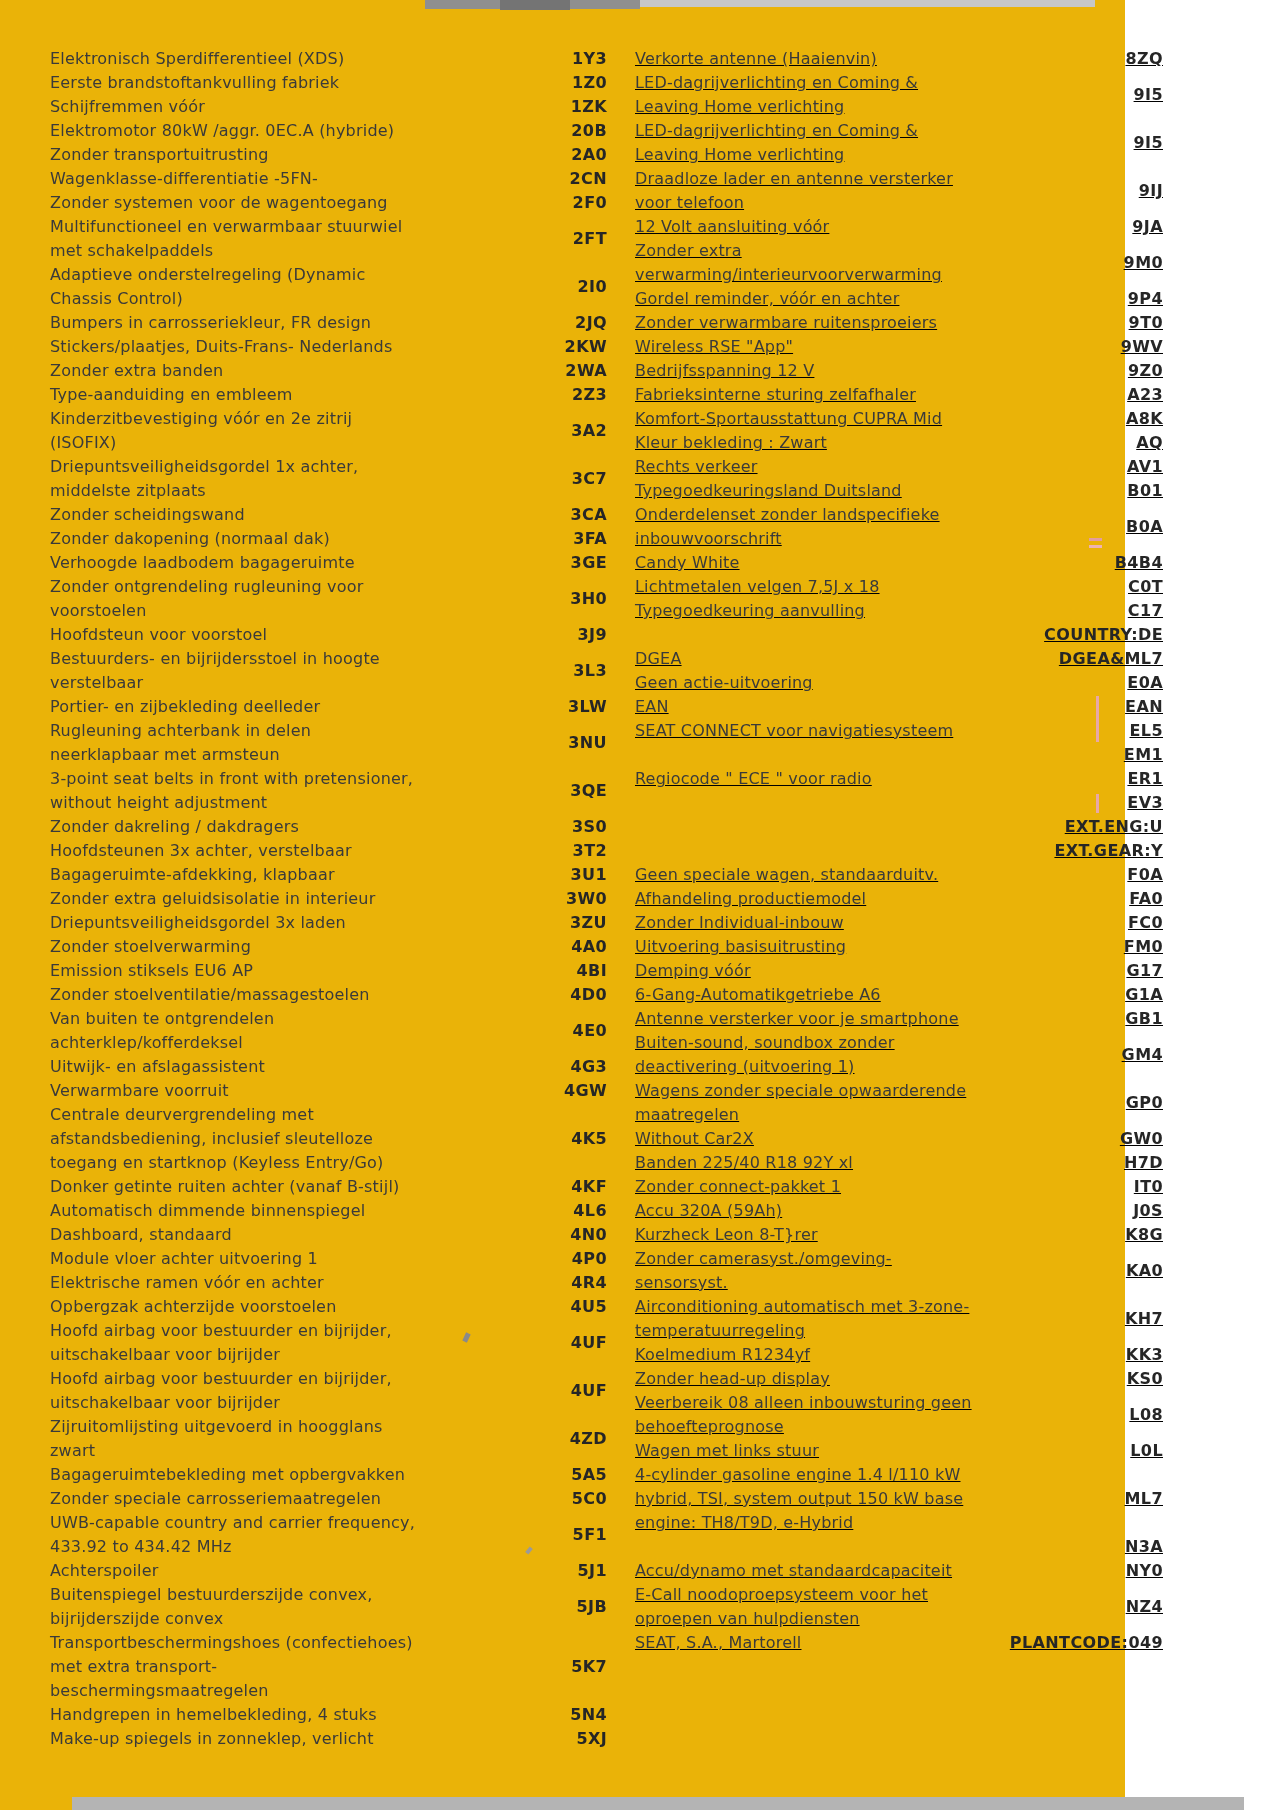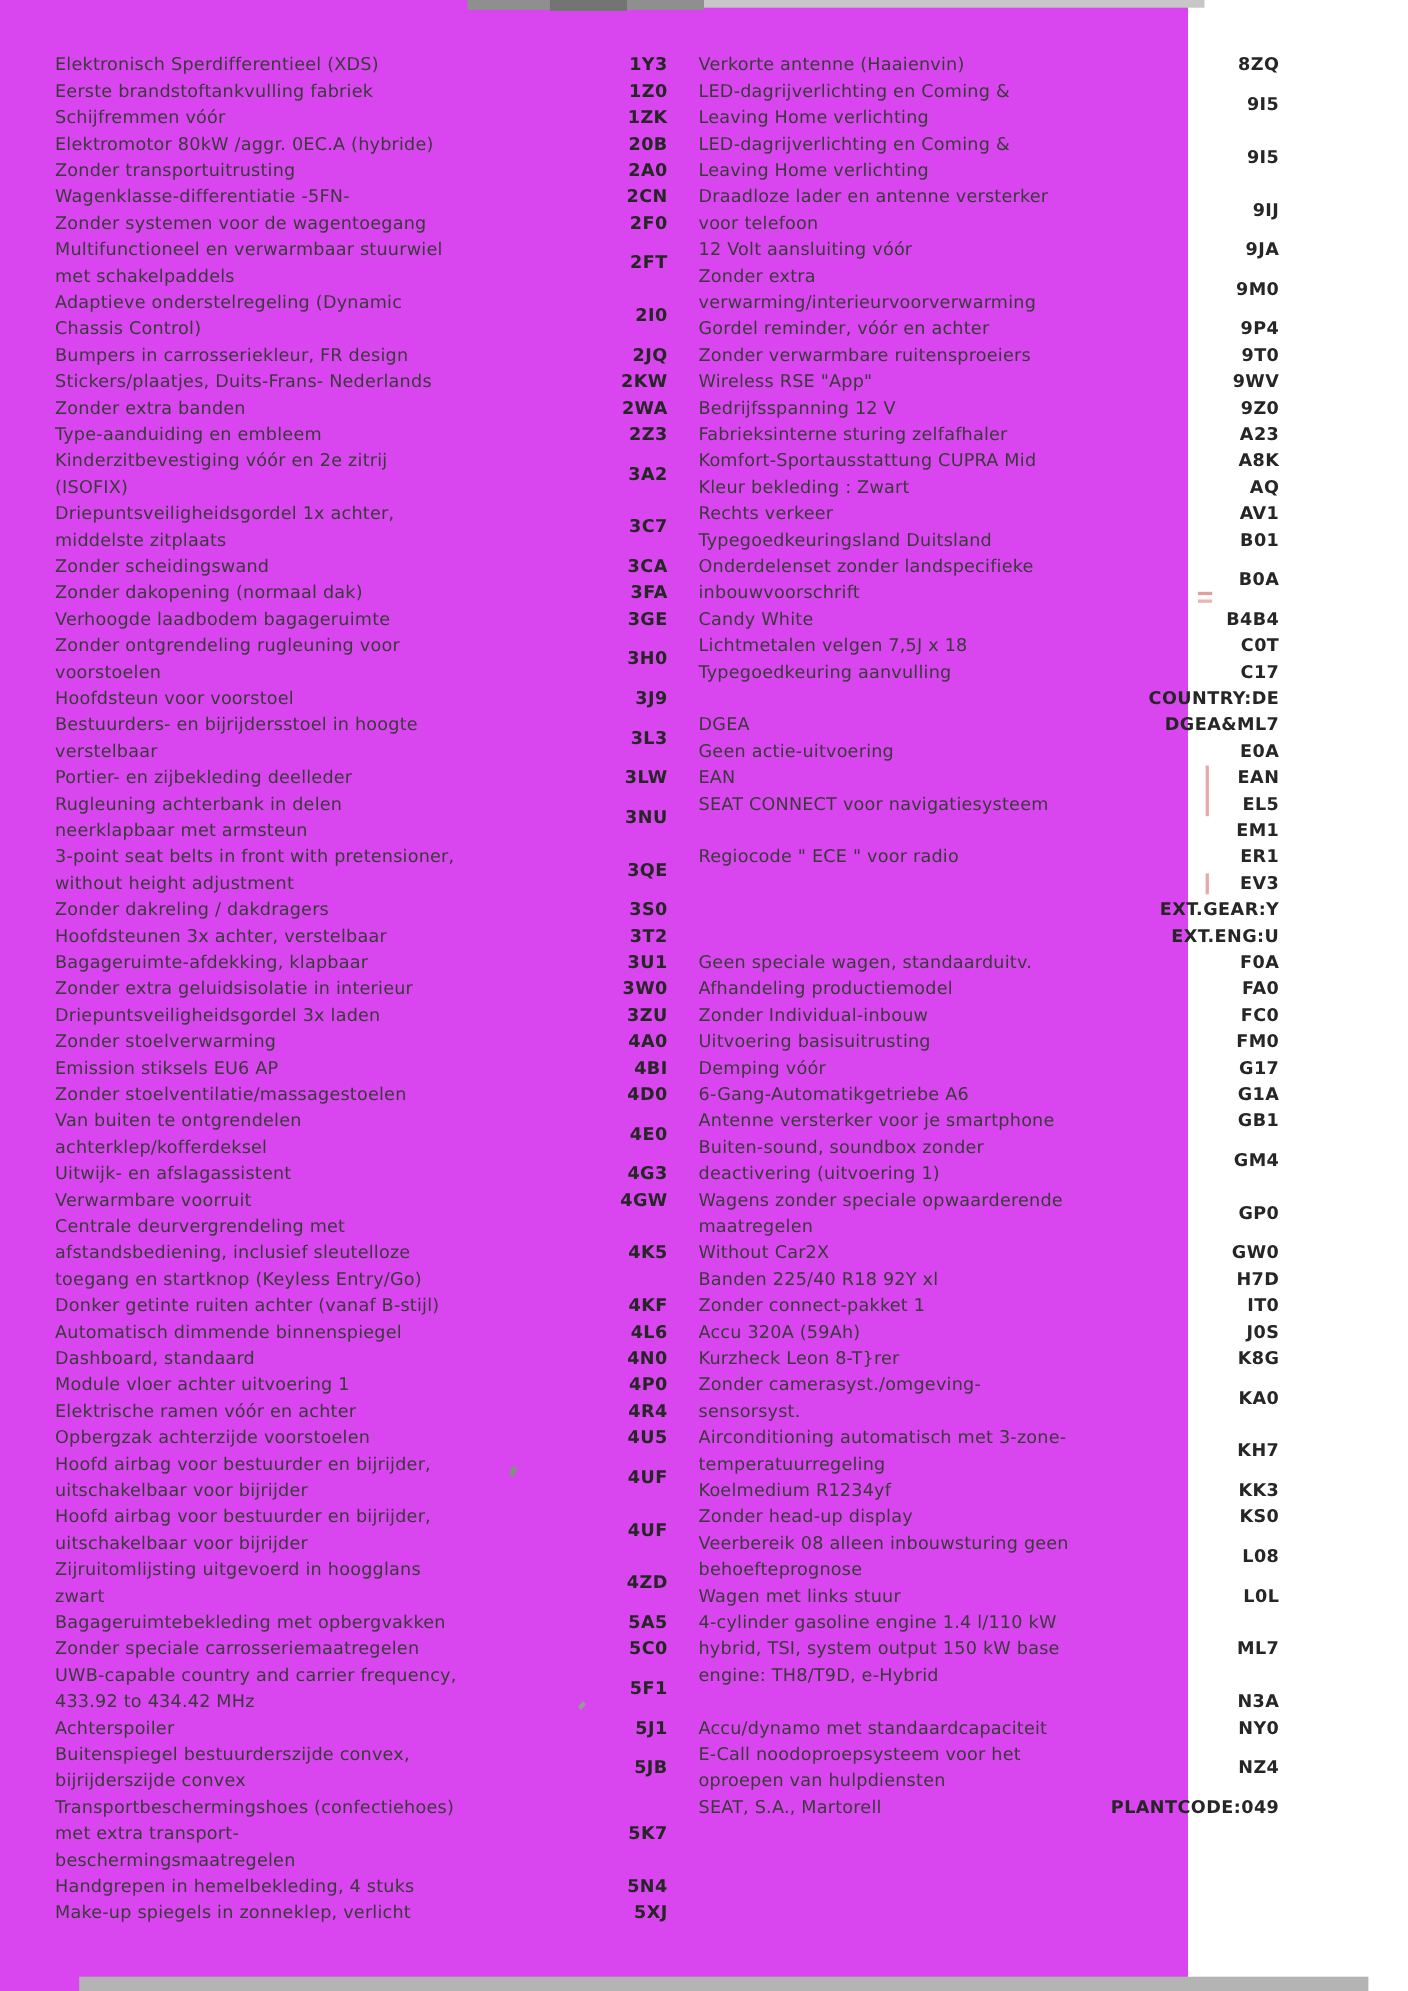--- a/index.html
+++ b/index.html
@@ -8,29 +8,30 @@
     width: 1280px;
     height: 1810px;
     background: #ffffff;
     overflow: hidden;
     font-family: "DejaVu Sans", "Liberation Sans", sans-serif;
   }
   .page {
     position: relative;
     width: 1080px;
     height: 1810px;
-    background: #d946ef;
+    background: #eab308;
+    padding-left: 45px;
   }
   .col {
     position: absolute;
     top: 47px;
     display: block;
   }
   .col-left  { left: 50px;  width: 557px; }
-  .col-right { left: 635px; width: 528px; }
+  .col-right { left: 635px; width: 528px; text-decoration: underline; }
   .opt-row {
     display: flex;
     align-items: center;
     justify-content: space-between;
     min-height: 24px;
   }
   .opt-desc {
     white-space: pre-line;
     font-size: 16px;
     line-height: 24px;
@@ -417,25 +418,25 @@
   </div>
       <div class="opt-row">
     <div class="opt-desc">Regiocode " ECE " voor radio</div>
     <div class="opt-code">ER1</div>
   </div>
       <div class="opt-row">
     <div class="opt-code">EV3</div>
   </div>
       <div class="opt-row">
     <div class="opt-desc"></div>
+    <div class="opt-code">EXT.ENG:U</div>
+  </div>
+      <div class="opt-row">
+    <div class="opt-desc"></div>
     <div class="opt-code">EXT.GEAR:Y</div>
-  </div>
-      <div class="opt-row">
-    <div class="opt-desc"></div>
-    <div class="opt-code">EXT.ENG:U</div>
   </div>
       <div class="opt-row">
     <div class="opt-desc">Geen speciale wagen, standaarduitv.</div>
     <div class="opt-code">F0A</div>
   </div>
       <div class="opt-row">
     <div class="opt-desc">Afhandeling productiemodel</div>
     <div class="opt-code">FA0</div>
   </div>
       <div class="opt-row">

